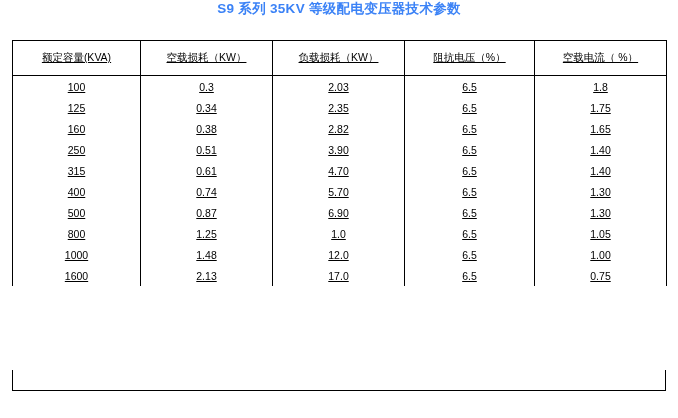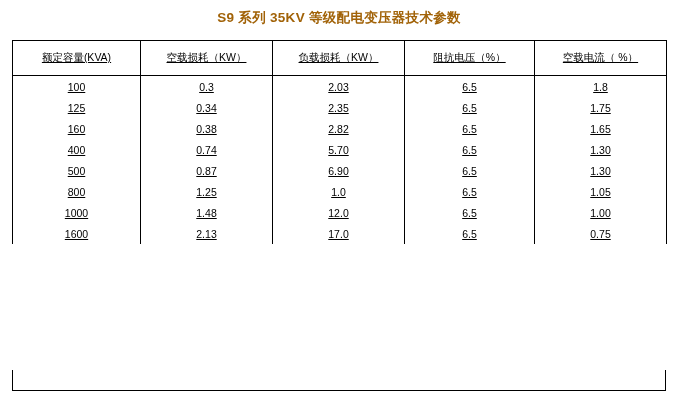--- a/index.html
+++ b/index.html
@@ -18,24 +18,23 @@
     position: relative;
     width: 678px;
     height: 418px;
     background: #ffffff;
   }
   #doc-title {
     text-align: center;
     font-size: 13.5px;
     font-weight: bold;
     letter-spacing: 0.3px;
-    padding-top: 9px;
     padding-bottom: 0;
     line-height: 18px;
-    color: #a16207;
+    color: #3b82f6;
   }
   .table-wrap {
     position: absolute;
     left: 12px;
     top: 40px;
     width: 654px;
     text-decoration: underline;
   }
   table.param-table {
     border-collapse: collapse;
@@ -124,20 +123,34 @@
             <td>1.75</td>
           </tr>
           <tr>
             <td>160</td>
             <td>0.38</td>
             <td>2.82</td>
             <td>6.5</td>
             <td>1.65</td>
           </tr>
           <tr>
+            <td>250</td>
+            <td>0.51</td>
+            <td>3.90</td>
+            <td>6.5</td>
+            <td>1.40</td>
+          </tr>
+          <tr>
+            <td>315</td>
+            <td>0.61</td>
+            <td>4.70</td>
+            <td>6.5</td>
+            <td>1.40</td>
+          </tr>
+          <tr>
             <td>400</td>
             <td>0.74</td>
             <td>5.70</td>
             <td>6.5</td>
             <td>1.30</td>
           </tr>
           <tr>
             <td>500</td>
             <td>0.87</td>
             <td>6.90</td>

